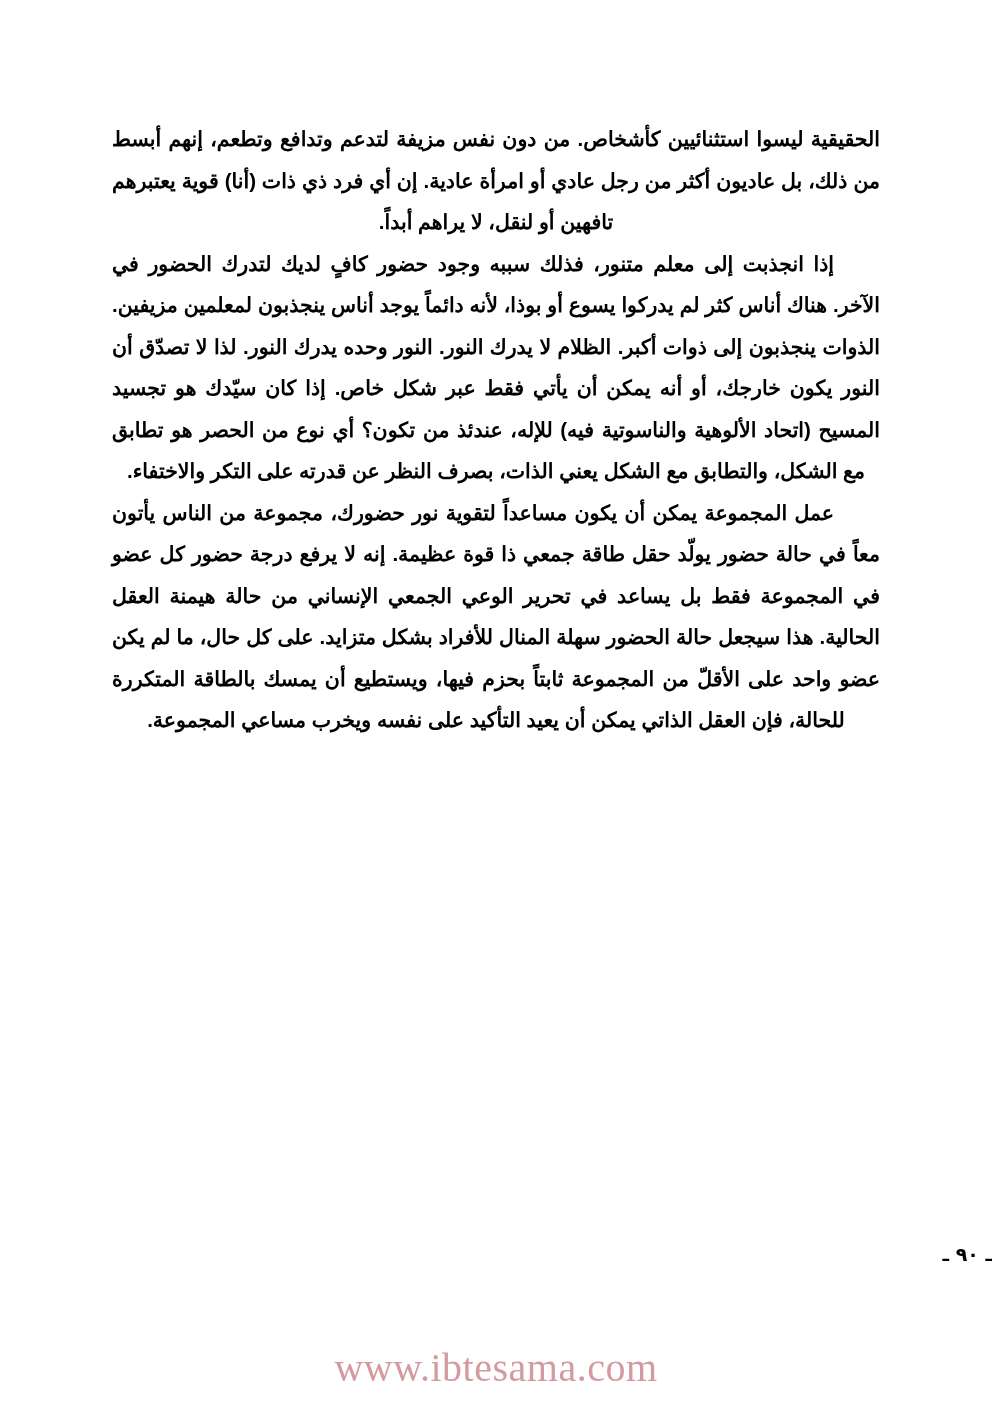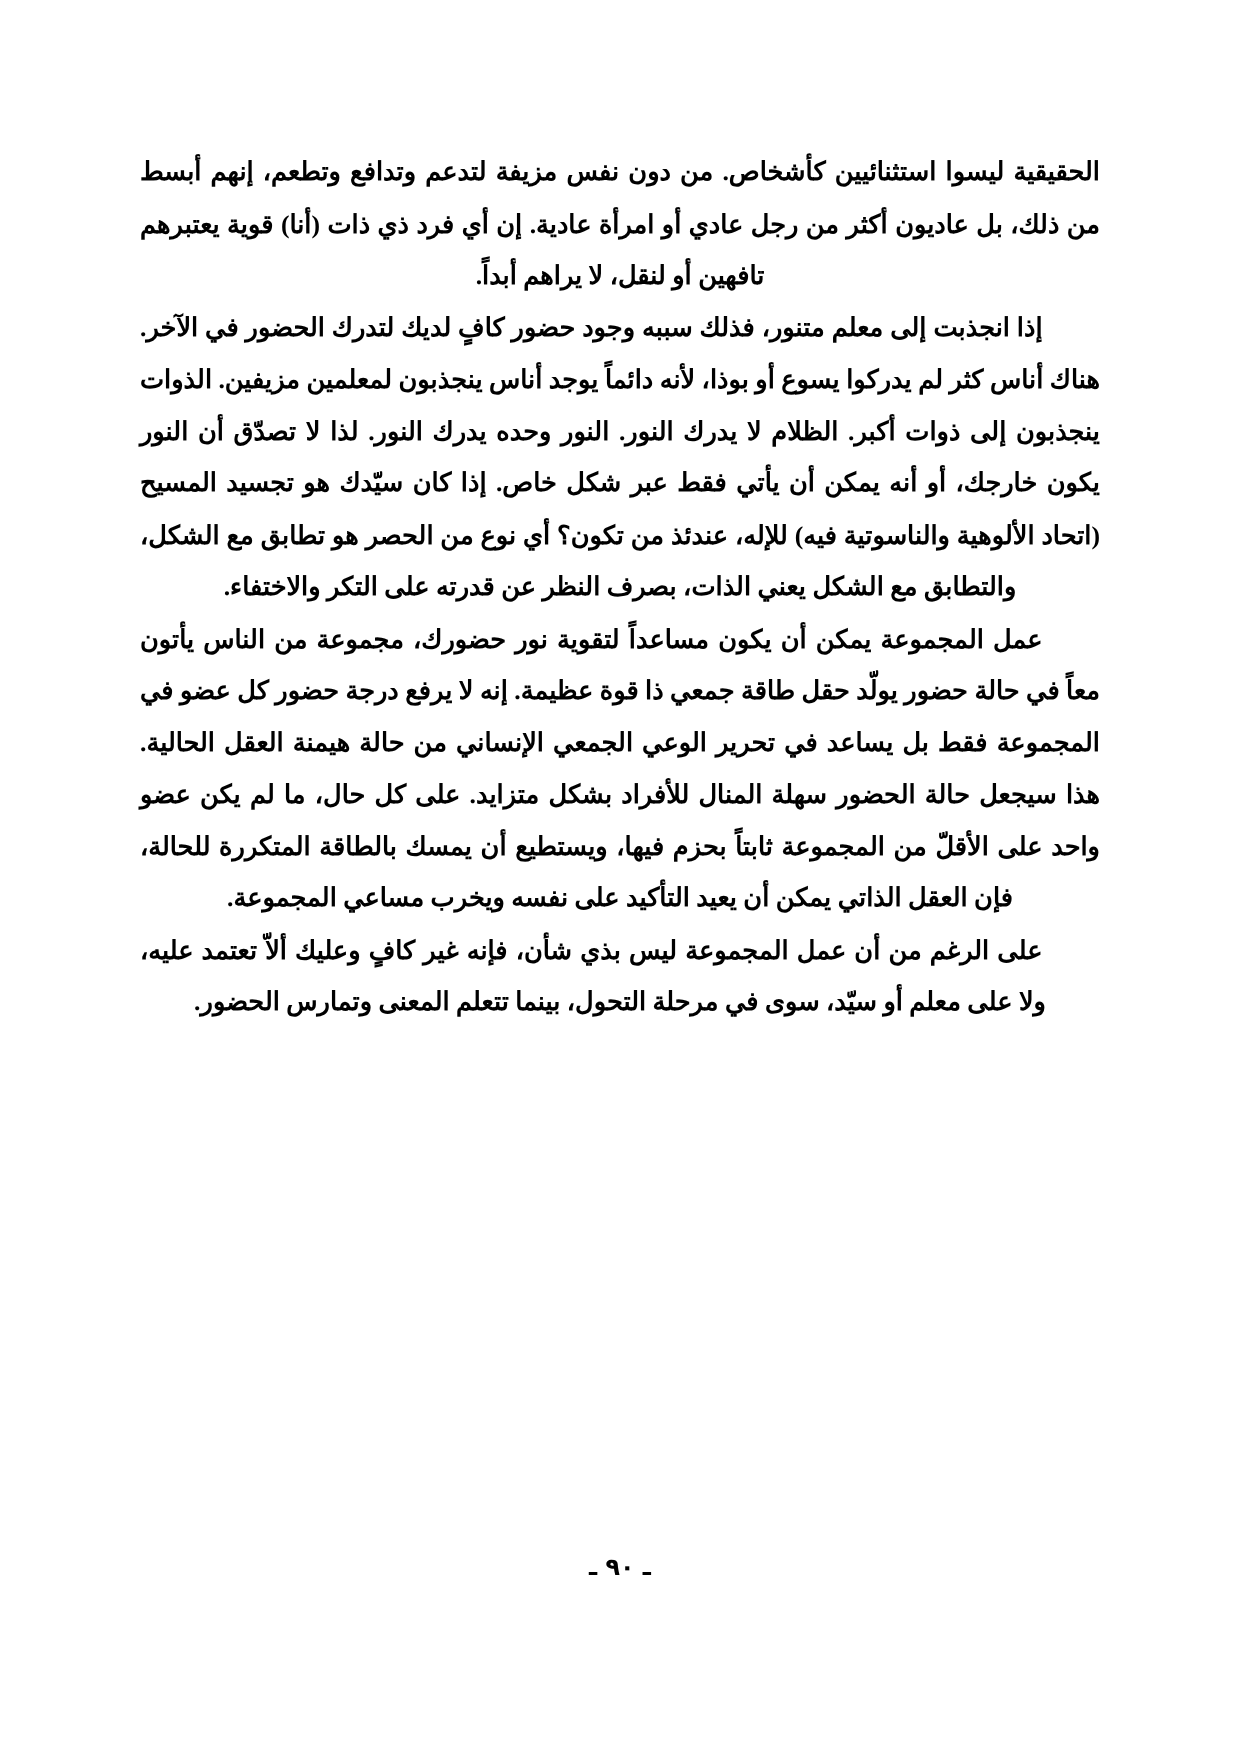--- a/index.html
+++ b/index.html
@@ -24,21 +24,21 @@
     right: 112px;
     left: 112px;
     direction: rtl;
     text-align: justify;
     text-justify: inter-word;
     color: #000000;
   }
 
   .para {
     margin: 0;
-    font-family: Liberation Serif, serif;
+    font-family: Liberation Sans, sans-serif;
     font-size: 20.5px;
     line-height: 41.5px;
     font-weight: 600;
     letter-spacing: 0px;
     text-align: justify;
     text-align-last: center;
     direction: rtl;
     -webkit-font-smoothing: none;
   }
 
@@ -49,21 +49,21 @@
   .para.last-center {
     text-align-last: center;
   }
 
   
   .page-number {
     position: absolute;
     top: 1243px;
     left: 0;
     right: 0;
-    text-align: center;
+    text-align: right;
     font-family: "DejaVu Sans", sans-serif;
     font-size: 19px;
     font-weight: 600;
     color: #000000;
     direction: rtl;
     letter-spacing: 1px;
   }
 
   
   .watermark {
@@ -87,20 +87,20 @@
 
   <div class="body-text">
 
     <p class="para last-center">الحقيقية ليسوا استثنائيين كأشخاص. من دون نفس مزيفة لتدعم وتدافع وتطعم، إنهم أبسط من ذلك، بل عاديون أكثر من رجل عادي أو امرأة عادية. إن أي فرد ذي ذات (أنا) قوية يعتبرهم تافهين أو لنقل، لا يراهم أبداً.</p>
 
     <p class="para indented last-center">إذا انجذبت إلى معلم متنور، فذلك سببه وجود حضور كافٍ لديك لتدرك الحضور في الآخر. هناك أناس كثر لم يدركوا يسوع أو بوذا، لأنه دائماً يوجد أناس ينجذبون لمعلمين مزيفين. الذوات ينجذبون إلى ذوات أكبر. الظلام لا يدرك النور. النور وحده يدرك النور. لذا لا تصدّق أن النور يكون خارجك، أو أنه يمكن أن يأتي فقط عبر شكل خاص. إذا كان سيّدك هو تجسيد المسيح (اتحاد الألوهية والناسوتية فيه) للإله، عندئذ من تكون؟ أي نوع من الحصر هو تطابق مع الشكل، والتطابق مع الشكل يعني الذات، بصرف النظر عن قدرته على التكر والاختفاء.</p>
 
 
     <p class="para indented last-center">عمل المجموعة يمكن أن يكون مساعداً لتقوية نور حضورك، مجموعة من الناس يأتون معاً في حالة حضور يولّد حقل طاقة جمعي ذا قوة عظيمة. إنه لا يرفع درجة حضور كل عضو في المجموعة فقط بل يساعد في تحرير الوعي الجمعي الإنساني من حالة هيمنة العقل الحالية. هذا سيجعل حالة الحضور سهلة المنال للأفراد بشكل متزايد. على كل حال، ما لم يكن عضو واحد على الأقلّ من المجموعة ثابتاً بحزم فيها، ويستطيع أن يمسك بالطاقة المتكررة للحالة، فإن العقل الذاتي يمكن أن يعيد التأكيد على نفسه ويخرب مساعي المجموعة.</p>
 
-    <p class="para indented last-center">على الرغم من أن عمل المجموعة ليس بذي شأن، فإنه غير كافٍ وعليك ألاّ تعتمد عليه، ولا على معلم أو سيّد، سوى في مرحلة التحول، بينما تتعلم المعنى وتمارس الحضور.</p>
 
   </div>
 
   <div class="page-number">ـ ٩٠ ـ</div>
 
+  <div class="watermark">www.ibtesama.com</div>
 
 </div>
 
 </body></html>

